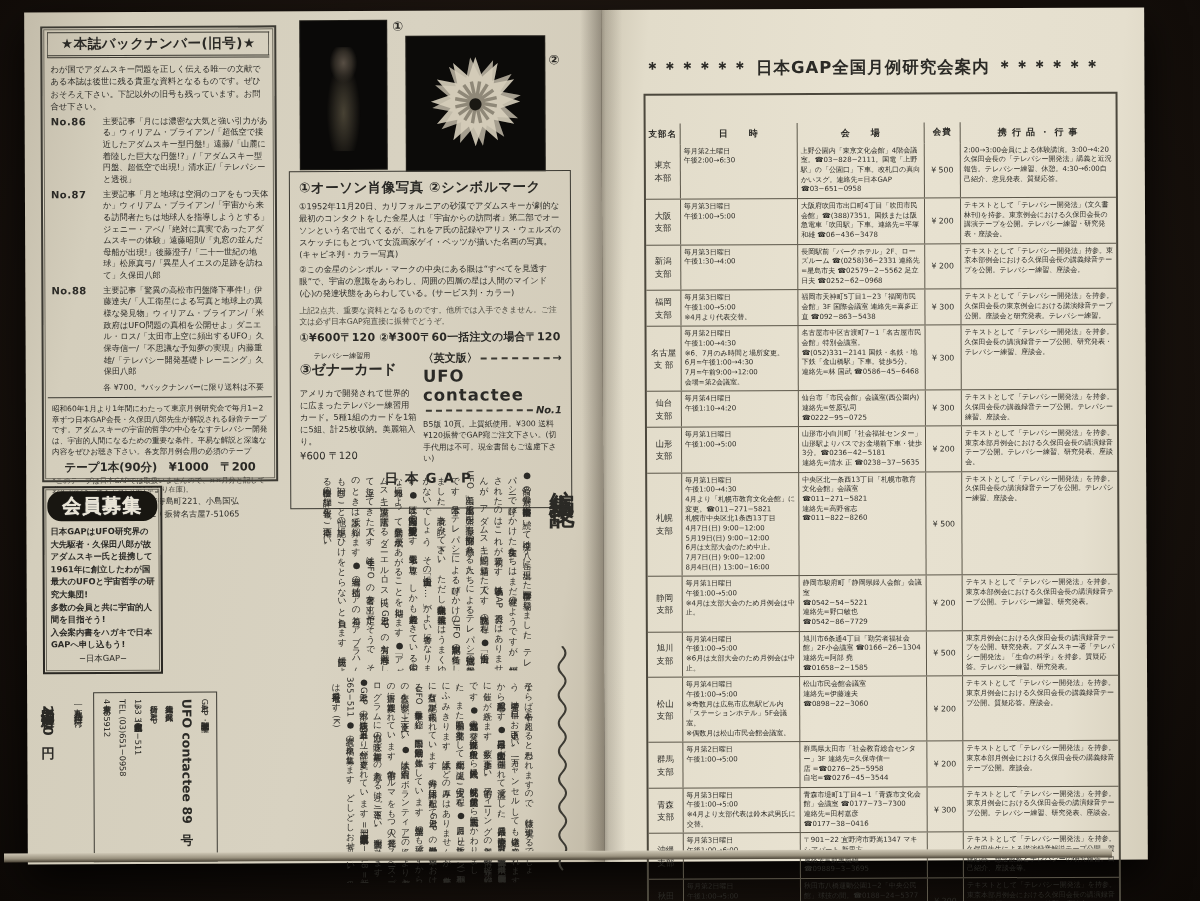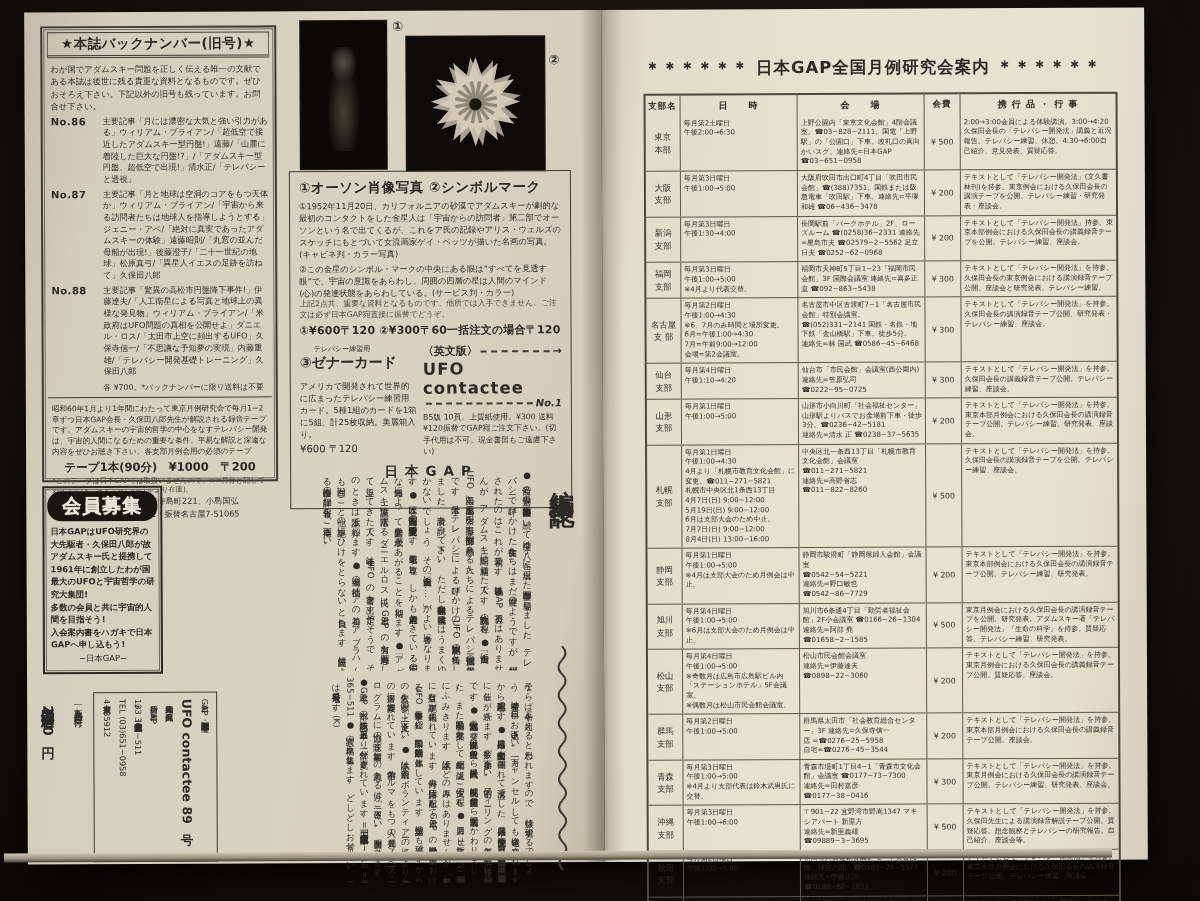--- a/index.html
+++ b/index.html
@@ -48,21 +48,21 @@
   .s3{font-size:58px;color:#8f8878;transform:rotate(10deg);}
   .s4{font-size:16px;color:#1a1813;}
   .fig{position:absolute;left:24px;top:26px;width:38px;height:104px;
     background:radial-gradient(ellipse 14px 20px at 19px 16px,#6b6053 0%,#3a342c 60%,rgba(20,18,14,0) 100%),
                radial-gradient(ellipse 17px 52px at 19px 66px,#57503f 0%,#2e2a22 55%,rgba(20,18,14,0) 100%);
     opacity:.8;}
 
   .cap-box{position:absolute;left:264px;top:160px;width:282px;height:338px;border:1.5px solid #3c3a33;padding:7px 9px 5px;}
   .cap-head{font-size:13.5px;font-weight:bold;letter-spacing:.5px;}
   .cap-p{font-size:8.3px;line-height:1.45;margin-top:3px;}
-  .cap-note{font-size:7.8px;line-height:1.4;color:#4a483f;margin-top:0;}
+  .cap-note{font-size:7.8px;line-height:1.4;color:#4a483f;margin-top:7px;}
   .cap-price{font-size:11px;font-weight:bold;margin-top:2px;letter-spacing:.2px;}
   .cap-bottom{display:flex;margin-top:6px;}
   .zen{width:47%;padding-right:6px;}
   .zen-ruby{font-size:7px;margin-left:14px;}
   .zen-title{font-size:14px;font-weight:bold;}
   .zen-body{font-size:8.3px;line-height:1.45;margin-top:8px;}
   .zen-price{font-size:10px;margin-top:2px;}
   .eng{width:53%;}
   .eng-row1{display:flex;align-items:center;font-size:11px;font-weight:bold;text-align:right;}
   .dash{flex:1;border-top:2px dashed #3c3a33;margin:0 3px;position:relative;top:1px;}
@@ -91,21 +91,21 @@
   .colo-line{font-size:8.2px;line-height:1.9;}
   .colo-big{font-size:12.5px;font-weight:bold;line-height:1.6;}
   .colo-date{position:absolute;left:44px;top:688px;height:160px;font-size:9px;letter-spacing:1px;}
   .colo-price{position:absolute;left:12px;top:684px;height:168px;font-size:13.5px;font-weight:bold;letter-spacing:1px;}
 
   
   .rp-title{position:absolute;left:0;top:48px;width:100%;text-align:center;font-size:16.5px;font-weight:bold;letter-spacing:1px;}
   .mtable{position:absolute;left:42px;top:84px;width:474px;border:2px solid #4c483d;}
   .trow{display:flex;border-top:1px solid #5c574a;}
   .trow:first-child{border-top:none;}
-  .thead .tcell{font-weight:bold;font-size:9px;text-align:center;padding:4px 2px;letter-spacing:1px;}
+  .thead .tcell{font-weight:bold;font-size:9px;text-align:center;padding:4px 2px;letter-spacing:1px;margin-top:28px;}
   .tcell{padding:3px 3px;border-left:1px solid #5c574a;white-space:pre-line;}
   .tcell:first-child{border-left:none;}
   .c-branch{flex:0 0 34px;font-size:8.4px;display:flex;align-items:center;justify-content:center;text-align:center;line-height:1.5;}
   .c-schedule{flex:0 0 117px;font-size:7px;line-height:1.38;}
   .c-venue{flex:0 0 127px;font-size:7px;line-height:1.38;}
   .c-fee{flex:0 0 36px;font-size:7.8px;display:flex;align-items:center;justify-content:center;}
   .c-items{flex:1;font-size:7px;line-height:1.38;}
   .thead .c-branch,.thead .c-fee{font-size:8.5px;}
 </style>
 </head>

